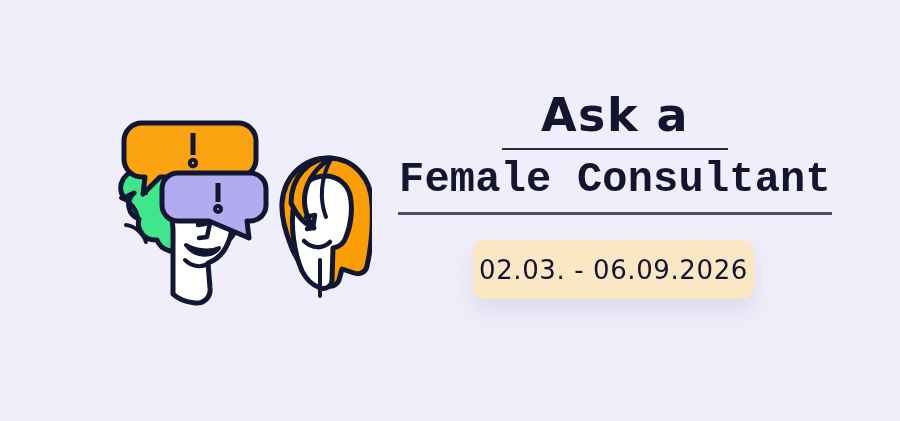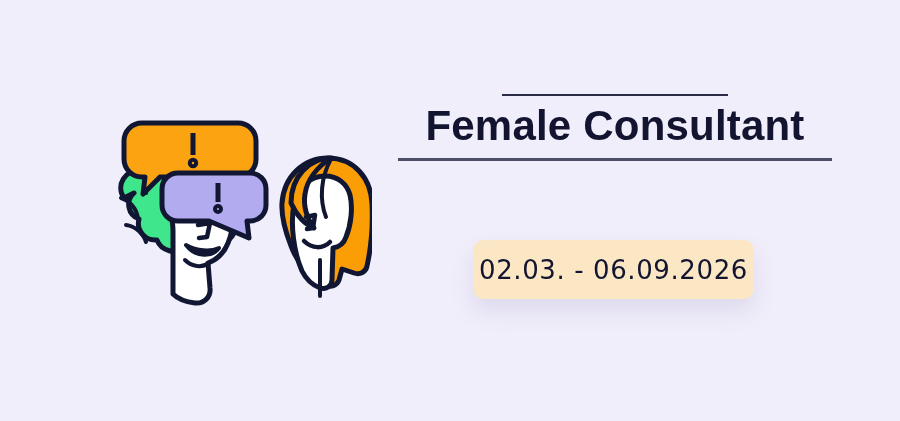--- a/index.html
+++ b/index.html
@@ -53,21 +53,21 @@
     white-space: nowrap;
   }
   .rule-top {
     width: 226px;
     height: 2px;
     background: #2a2c45;
     margin: 6px auto 4px auto;
   }
   .headline-line2 {
     display: block;
-    font-family: Liberation Sans, sans-serif;
+    font-family: Liberation Mono, monospace;
     font-weight: bold;
     font-size: 42px;
     line-height: 52px;
     letter-spacing: 0.2px;
     color: #131530;
     white-space: nowrap;
   }
   .rule-bottom {
     width: 434px;
     height: 3px;
@@ -223,20 +223,21 @@
 
           <path d="M166 88 l0 19" stroke="#111733" stroke-width="5" stroke-linecap="butt"></path>
           <circle cx="166" cy="114" r="3" fill="none" stroke="#111733" stroke-width="4"></circle>
         </g>
 
       </g>
     </svg>
   </div>
 
   <div id="text-block">
+    <span class="headline-line1">Ask a</span>
     <div class="rule-top"></div>
     <span class="headline-line2">Female Consultant</span>
     <div class="rule-bottom"></div>
   </div>
 
   <div id="date-badge">
     <span class="date-text">02.03. - 06.09.2026</span>
   </div>
 
 </div>

